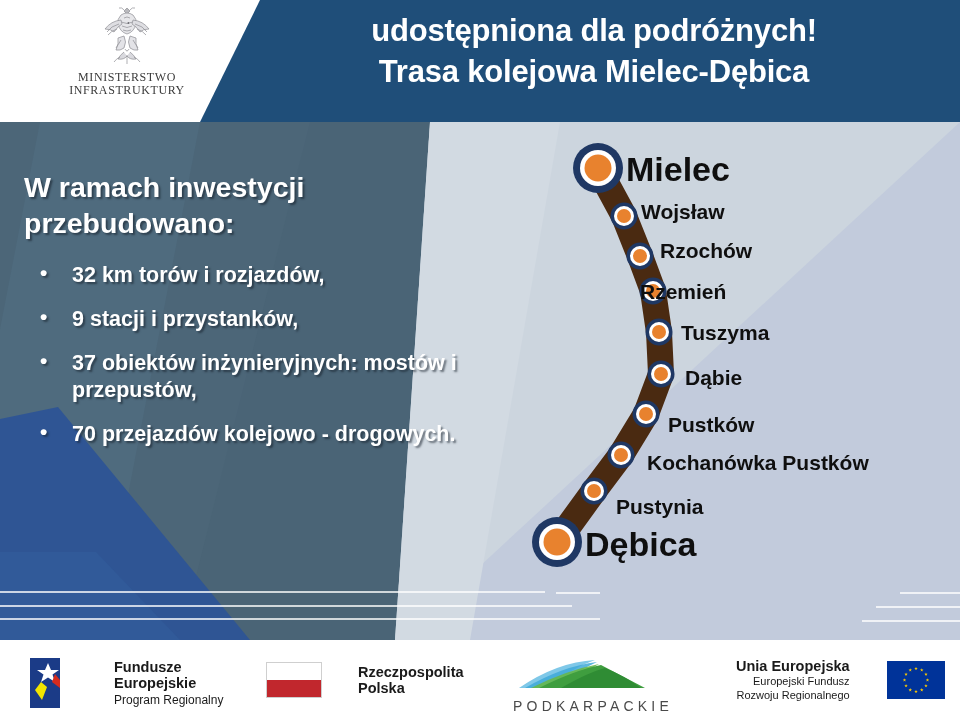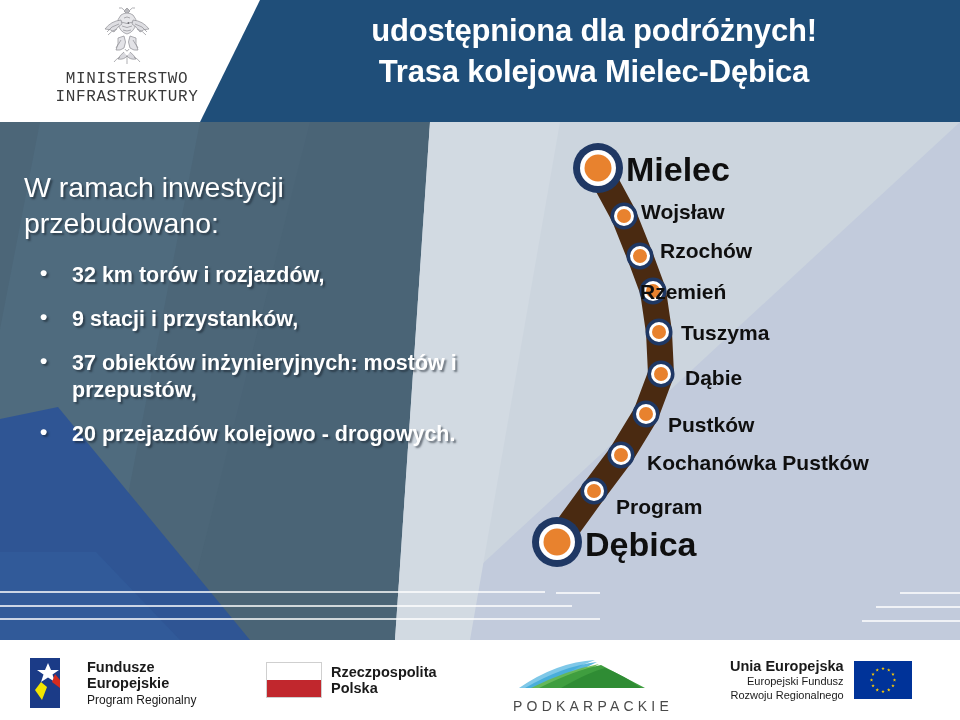--- a/index.html
+++ b/index.html
@@ -15,22 +15,22 @@
   .header{position:absolute;left:0;top:0;width:960px;height:122px;background:#ffffff;overflow:hidden;}
   .header-banner{
     position:absolute;left:0;top:0;width:960px;height:122px;
     background:#1f4e79;
     -webkit-clip-path:polygon(260px 0,960px 0,960px 122px,200px 122px);
     clip-path:polygon(260px 0,960px 0,960px 122px,200px 122px);
   }
   .ministry{position:absolute;left:22px;top:4px;width:210px;height:114px;text-align:center;}
   .eagle{width:72px;height:66px;margin:0 auto;display:block;}
   .ministry-text{
-    font-family:Liberation Mono, monospace;
-    font-size:16px;letter-spacing:.6px;color:#3a3a3a;line-height:1.12;
+    font-family:Liberation Serif, serif;
+    font-size:12px;letter-spacing:.6px;color:#3a3a3a;line-height:1.12;
     font-weight:400;margin-top:1px;
   }
   .title-wrap{
     position:absolute;left:236px;top:11px;width:716px;
     text-align:center;color:#ffffff;
   }
   .title-line{
     font-size:31px;font-weight:bold;line-height:1.32;letter-spacing:-.2px;
     white-space:nowrap;
   }
@@ -69,21 +69,21 @@
   .map-panel-shade2{
     position:absolute;left:0;top:0;width:960px;height:518px;
     background:#d2dae2;
     -webkit-clip-path:polygon(430px 0,560px 0,470px 518px,395px 518px);
     clip-path:polygon(430px 0,560px 0,470px 518px,395px 518px);
   }
 
   
   .left-text{position:absolute;left:24px;top:47px;width:470px;color:#ffffff;}
   .lead{
-    font-size:28.5px;font-weight:normal;line-height:1.28;
+    font-size:28.5px;font-weight:bold;line-height:1.28;
     text-shadow:2px 2px 2px rgba(20,30,40,.55);
   }
   ul.bullets{list-style:none;margin:20px 0 0 0;padding:0;}
   ul.bullets li{
     position:relative;padding-left:48px;margin-bottom:18px;
     font-size:21.5px;font-weight:bold;line-height:1.22;
     text-shadow:2px 2px 2px rgba(20,30,40,.55);
   }
   ul.bullets li::before{
     content:"\2022";position:absolute;left:16px;top:-2px;
@@ -99,21 +99,21 @@
     position:absolute;color:#0f0f0f;font-weight:bold;white-space:nowrap;
     font-size:21px;line-height:1;
   }
   .st-label.terminal{font-size:34px;}
 
   
   .stripes{position:absolute;left:0;top:0;width:960px;height:518px;}
 
   
   .footer{position:absolute;left:0;top:640px;width:960px;height:80px;background:#ffffff;}
-  .logo{position:absolute;display:flex;align-items:center;}
+  .logo{position:absolute;display:flex;align-items:center;gap:27px;}
   .logo-txt{margin-left:9px;color:#1a1a1a;}
   .l1{font-size:14.5px;font-weight:bold;line-height:1.12;}
   .l2{font-size:12px;font-weight:normal;line-height:1.2;margin-top:1px;}
   .flag-pl{width:56px;height:36px;border:1px solid #cfcfcf;box-sizing:border-box;}
   .flag-pl .w{height:50%;background:#ffffff;}
   .flag-pl .r{height:50%;background:#c1272d;}
   .flag-eu{width:58px;height:38px;background:#003399;}
   .podk-txt{
     font-size:14px;letter-spacing:4.2px;color:#4a4a4a;text-align:center;
     margin-top:2px;
@@ -184,21 +184,21 @@
 
     <div class="left-text">
       <div class="lead">
         <div>W ramach inwestycji</div>
         <div>przebudowano:</div>
       </div>
       <ul class="bullets">
         <li>32 km torów i rozjazdów,</li>
         <li>9 stacji i przystanków,</li>
         <li>37 obiektów inżynieryjnych: mostów i przepustów,</li>
-        <li>20 przejazdów kolejowo - drogowych.</li>
+        <li>70 przejazdów kolejowo - drogowych.</li>
       </ul>
     </div>
 
     <svg class="route" viewBox="0 0 960 518">
       <path id="track-path" fill="none" stroke-linecap="round" stroke-linejoin="round" d="M598 46 L624 94 L640 134 L653 169 L659 210 L661 252 L646 292 L621 333 L594 369 L557 420" stroke="#4a2a11" stroke-width="26"></path>
       <g id="station-markers">
           <g>
             <circle cx="598" cy="46" r="25" fill="#1f3864"></circle>
             <circle cx="598" cy="46" r="18" fill="#ffffff"></circle>
             <circle cx="598" cy="46" r="13.5" fill="#e8822e"></circle>
@@ -253,21 +253,21 @@
 
     <div class="stations" id="station-labels">
         <div class="st-label terminal" style="left: 626px; top: 30px;">Mielec</div>
         <div class="st-label" style="left: 641px; top: 79px;">Wojsław</div>
         <div class="st-label" style="left: 660px; top: 118px;">Rzochów</div>
         <div class="st-label" style="left: 640px; top: 159px;">Rzemień</div>
         <div class="st-label" style="left: 681px; top: 200px;">Tuszyma</div>
         <div class="st-label" style="left: 685px; top: 245px;">Dąbie</div>
         <div class="st-label" style="left: 668px; top: 292px;">Pustków</div>
         <div class="st-label" style="left: 647px; top: 330px;">Kochanówka Pustków</div>
-        <div class="st-label" style="left: 616px; top: 374px;">Program</div>
+        <div class="st-label" style="left: 616px; top: 374px;">Pustynia</div>
         <div class="st-label terminal" style="left: 585px; top: 405px;">Dębica</div>
       </div>
 
     <svg class="stripes" viewBox="0 0 960 518">
       <line x1="0" y1="470" x2="545" y2="470" stroke="#ffffff" stroke-width="1.6"></line>
       <line x1="556" y1="471" x2="600" y2="471" stroke="#ffffff" stroke-width="1.6"></line>
       <line x1="900" y1="471" x2="960" y2="471" stroke="#ffffff" stroke-width="1.6"></line>
       <line x1="0" y1="484" x2="572" y2="484" stroke="#ffffff" stroke-width="1.6"></line>
       <line x1="876" y1="485" x2="960" y2="485" stroke="#ffffff" stroke-width="1.6"></line>
       <line x1="0" y1="497" x2="600" y2="497" stroke="#ffffff" stroke-width="1.6"></line>
@@ -311,21 +311,21 @@
         <path d="M20 30 Q58 8 92 4 Q70 14 50 30 Z" fill="#3fa9d8" opacity=".85"></path>
         <path d="M26 30 Q62 12 94 6 Q74 18 58 30 Z" fill="#67b84a" opacity=".9"></path>
         <path d="M34 30 Q70 12 96 7 L140 30 Z" fill="#3f9e3f"></path>
         <path d="M56 30 Q84 14 100 10 Q120 18 136 30 Z" fill="#2f8c34"></path>
         <circle cx="98" cy="4" r="2.3" fill="#ffffff"></circle>
       </svg>
       <div class="podk-txt">PODKARPACKIE</div>
     </div>
 
     <div class="logo" style="left:722px;top:18px;">
-      <div class="logo-txt" style="margin-left:8px;margin-right:10px;text-align:right;">
+      <div class="logo-txt" style="margin-left:14px;margin-right:10px;text-align:right;">
         <div class="l1">Unia Europejska</div>
         <div class="l2" style="font-size:11px;">Europejski Fundusz</div>
         <div class="l2" style="font-size:11px;">Rozwoju Regionalnego</div>
       </div>
       <svg class="flag-eu" viewBox="0 0 58 38">
         <rect width="58" height="38" fill="#003399"></rect>
         <g id="eu-stars" fill="#ffcc00">
             <path d="M29 5.65L29.440838939219354 6.893237254218789L30.759454555146036 6.928318560406347L29.713292387221365 7.731762745781211L30.087402716741074 8.996681439593653L29 8.25L27.912597283258926 8.996681439593653L28.286707612778635 7.731762745781211L27.240545444853964 6.928318560406346L28.559161060780646 6.893237254218789Z"></path>
             <path d="M34.75 7.190707856478957L35.190838939219354 8.433945110697746L36.509454555146036 8.469026416885304L35.463292387221365 9.272470602260167L35.837402716741074 10.53738929607261L34.75 9.790707856478956L33.662597283258926 10.53738929607261L34.036707612778635 9.272470602260167L32.990545444853964 8.469026416885303L34.309161060780646 8.433945110697746Z"></path>
             <path d="M38.95929214352105 11.4L39.4001310827404 12.64323725421879L40.71874669866708 12.678318560406348L39.67258453074241 13.48176274578121L40.04669486026212 14.746681439593653L38.95929214352105 14L37.87188942677997 14.746681439593653L38.24599975629968 13.48176274578121L37.19983758837501 12.678318560406346L38.51845320430169 12.64323725421879Z"></path>

